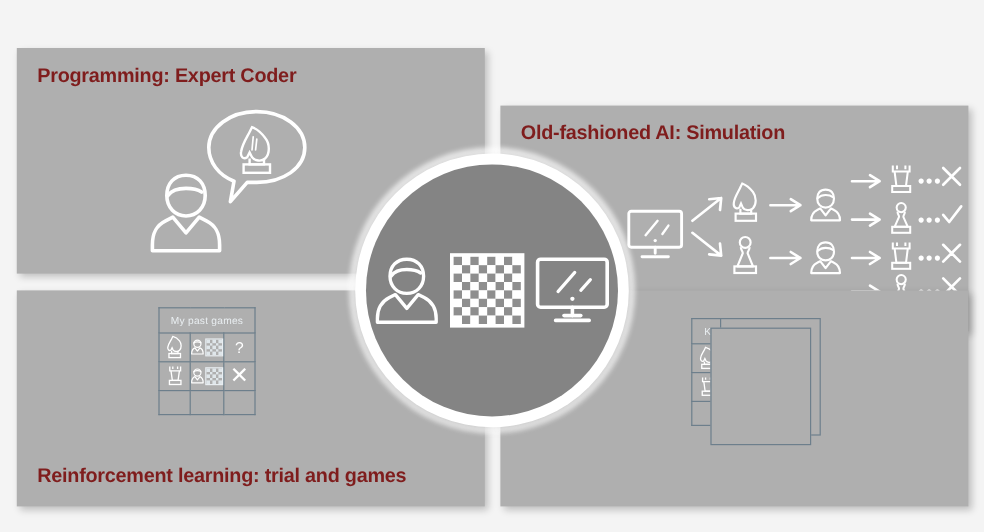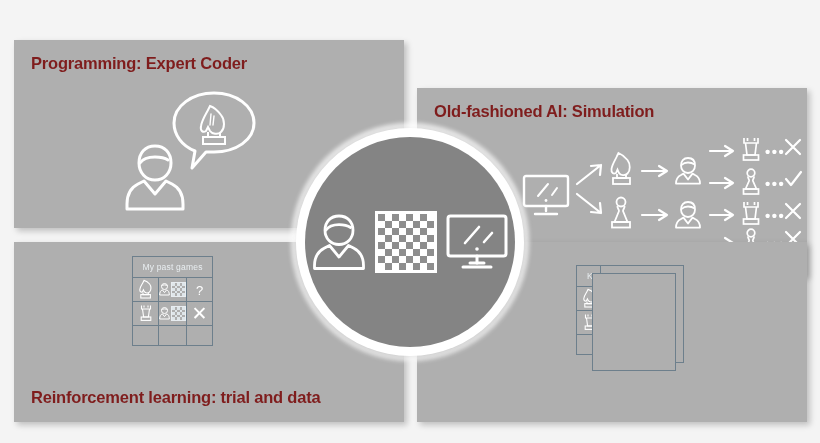--- a/index.html
+++ b/index.html
@@ -298,21 +298,21 @@
       <svg width="18" height="18" viewBox="0 0 18 18" style="left:262px; top:66px;">
         <path d="M2 2 L16 16 M16 2 L2 16" stroke="#ffffff" stroke-width="2.2" stroke-linecap="round"></path>
       </svg>
       <svg width="18" height="18" viewBox="0 0 18 18" style="left:262px; top:94px;">
         <path d="M2 2 L16 16 M16 2 L2 16" stroke="#ffffff" stroke-width="2.2" stroke-linecap="round"></path>
       </svg>
     </div>
   </div>
 
   <div class="panel panel-bl">
-    <div class="panel-title title-bot">Reinforcement learning: trial and data</div>
+    <div class="panel-title title-bot">Reinforcement learning: trial and games</div>
 
     <table class="tbl tbl-rl">
       <tbody>
           <tr>
         <td class="hdr" colspan="3">My past games</td>
       </tr>
       <tr>
         <td>
           <div class="cellwrap">
             <svg width="15" height="20" viewBox="0 0 15 20">

